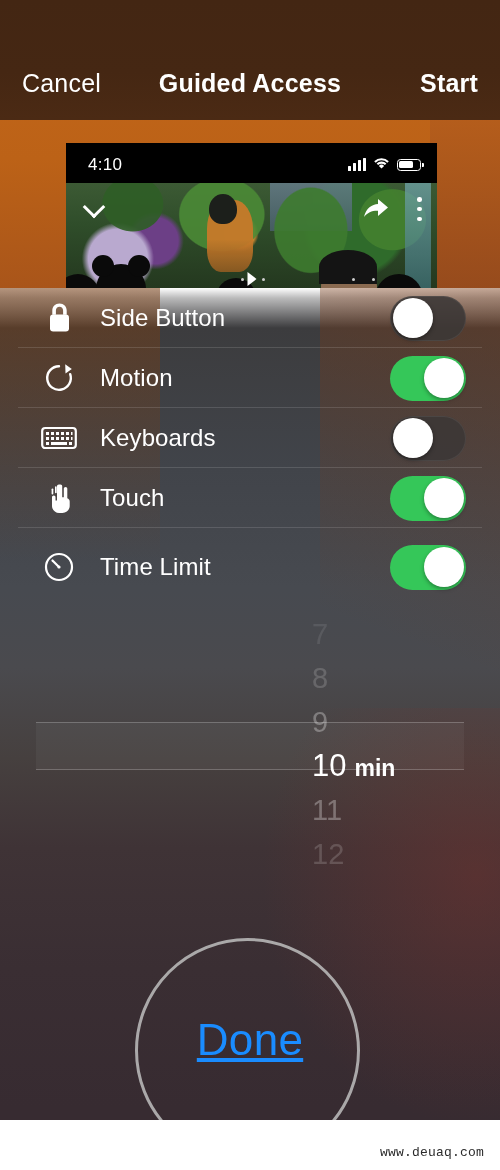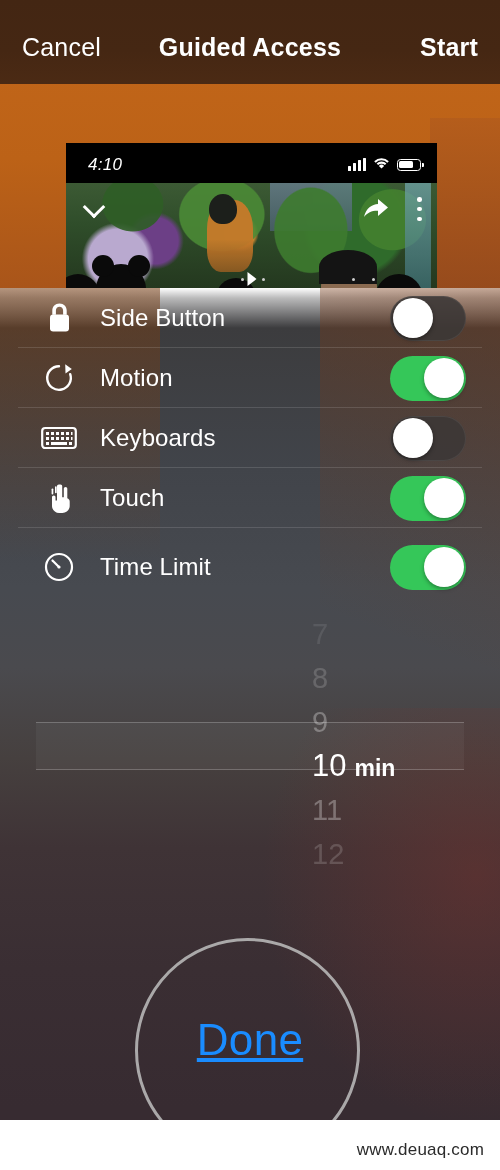--- a/index.html
+++ b/index.html
@@ -37,21 +37,21 @@
     right: 0; top: 118px;
     width: 70px; height: 170px;
     background: linear-gradient(180deg,#b35c1c 0%, #93491d 100%);
     opacity: .85;
   }
 
   
   .navbar {
     position: absolute;
     left: 0; top: 0; right: 0;
-    height: 84px;
+    height: 120px;
     background: linear-gradient(180deg, #432613 0%, #452713 60%, #4b2a14 100%);
     display: flex;
     align-items: flex-end;
     justify-content: space-between;
     padding: 0 22px 22px 22px;
     box-sizing: border-box;
   }
   .nav-side {
     color: #ffffff;
     font-size: 25px;
@@ -81,21 +81,20 @@
   }
   .statusbar {
     position: relative;
     height: 40px;
     background: #000;
     display: flex;
     align-items: center;
     justify-content: space-between;
     padding: 3px 16px 0 22px;
     box-sizing: border-box;
-    font-style: italic;
   }
   .sb-time {
     color: #fff;
     font-size: 17px;
     font-weight: 500;
     letter-spacing: .3px;
   }
   .sb-right {
     display: flex;
     align-items: center;
@@ -410,23 +409,23 @@
   
   .bottom-strip {
     position: absolute;
     left: 0; top: 1120px; right: 0; height: 50px;
     background: #ffffff;
   }
   .watermark {
     position: absolute;
     right: 16px; bottom: 10px;
     color: #2b2b2b;
-    font-size: 17px;
+    font-size: 13px;
     letter-spacing: .2px;
-    font-family: Liberation Sans, sans-serif;
+    font-family: Liberation Mono, monospace;
   }
 </style>
 </head>
 <body>
 
 <div id="screen">
 
   <div class="bg-orange"></div>
   <div class="bg-orange-right"></div>
 

